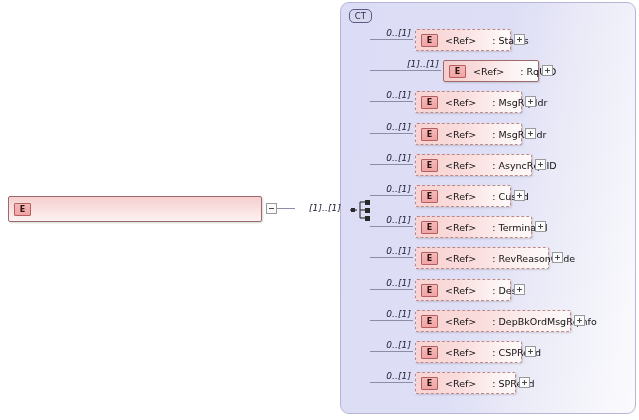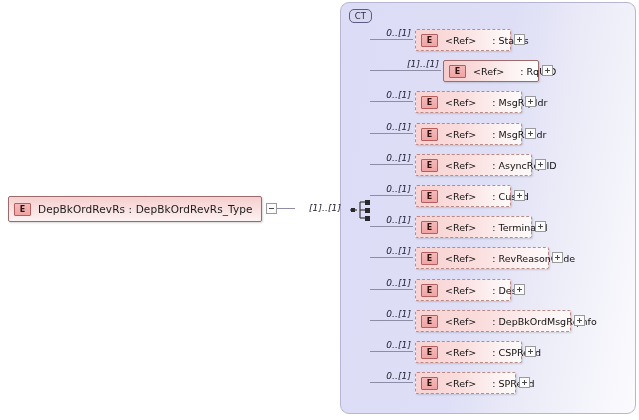--- a/index.html
+++ b/index.html
@@ -189,21 +189,20 @@
   .rowtoggle {
     position: absolute;
     top: 7px;
   }
 </style>
 </head>
 <body>
 
 <div id="root-element-box">
   <span class="eicon">E</span>
-  <span class="rlabel">DepBkOrdRevRs : DepBkOrdRevRs_Type</span>
 </div>
 <div id="root-toggle" class="togglebox"></div>
 <div id="root-connector"></div>
 
 <div id="ct-panel">
 
   <div id="ct-header">
     <span id="ct-badge">CT</span>
   </div>
 

